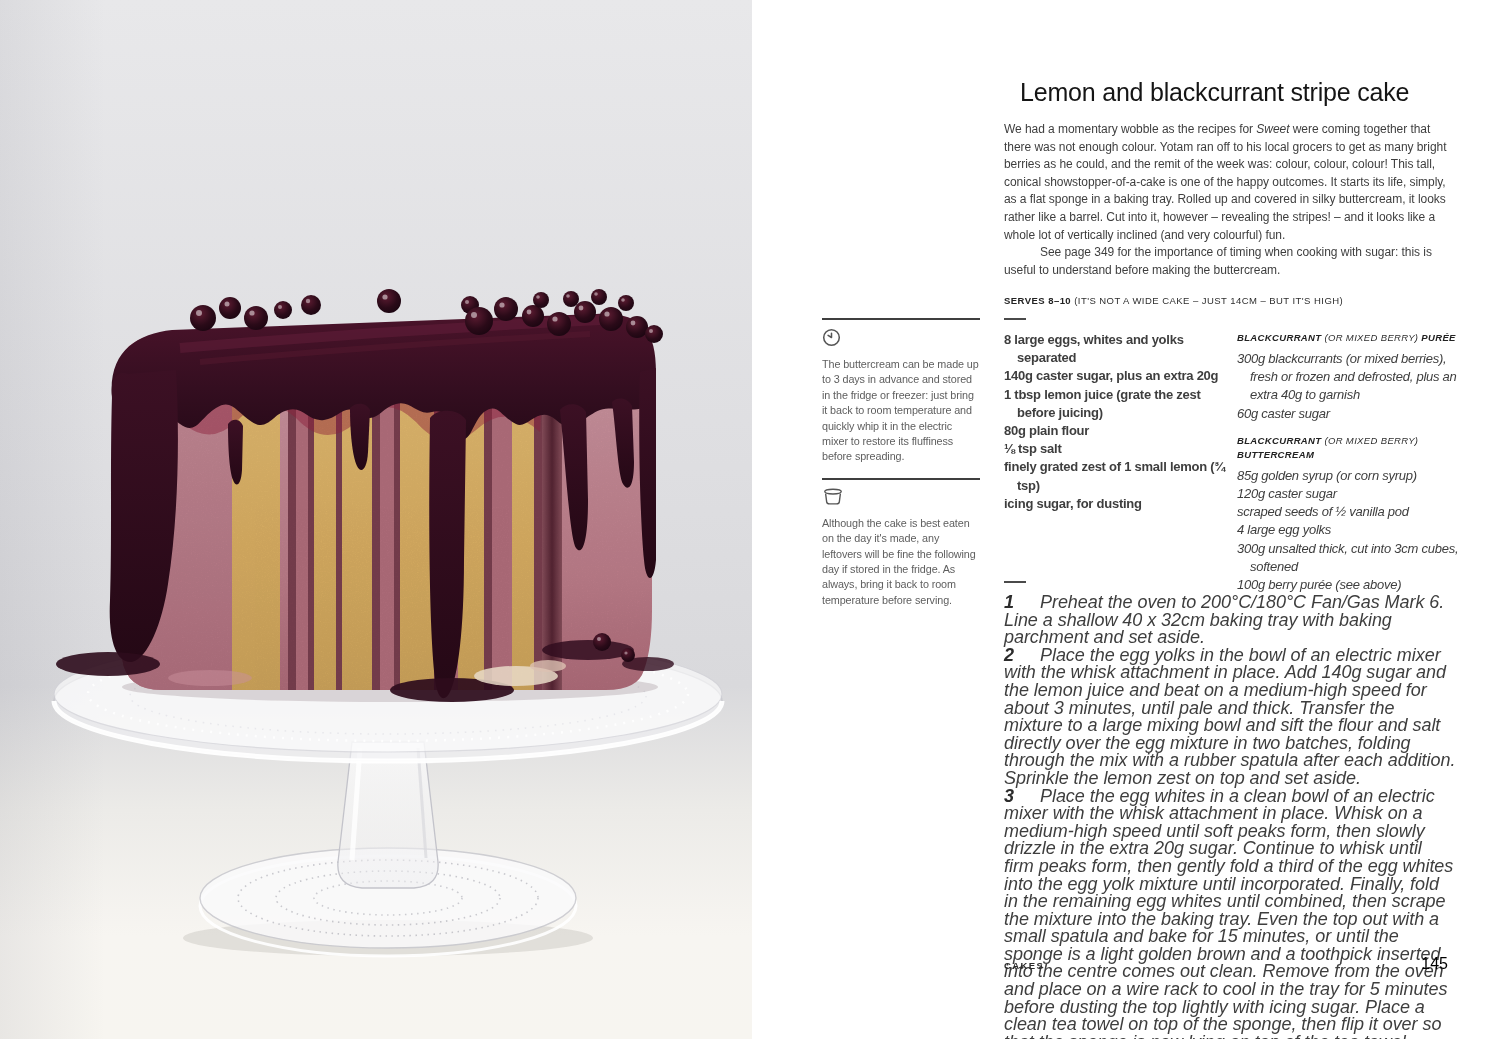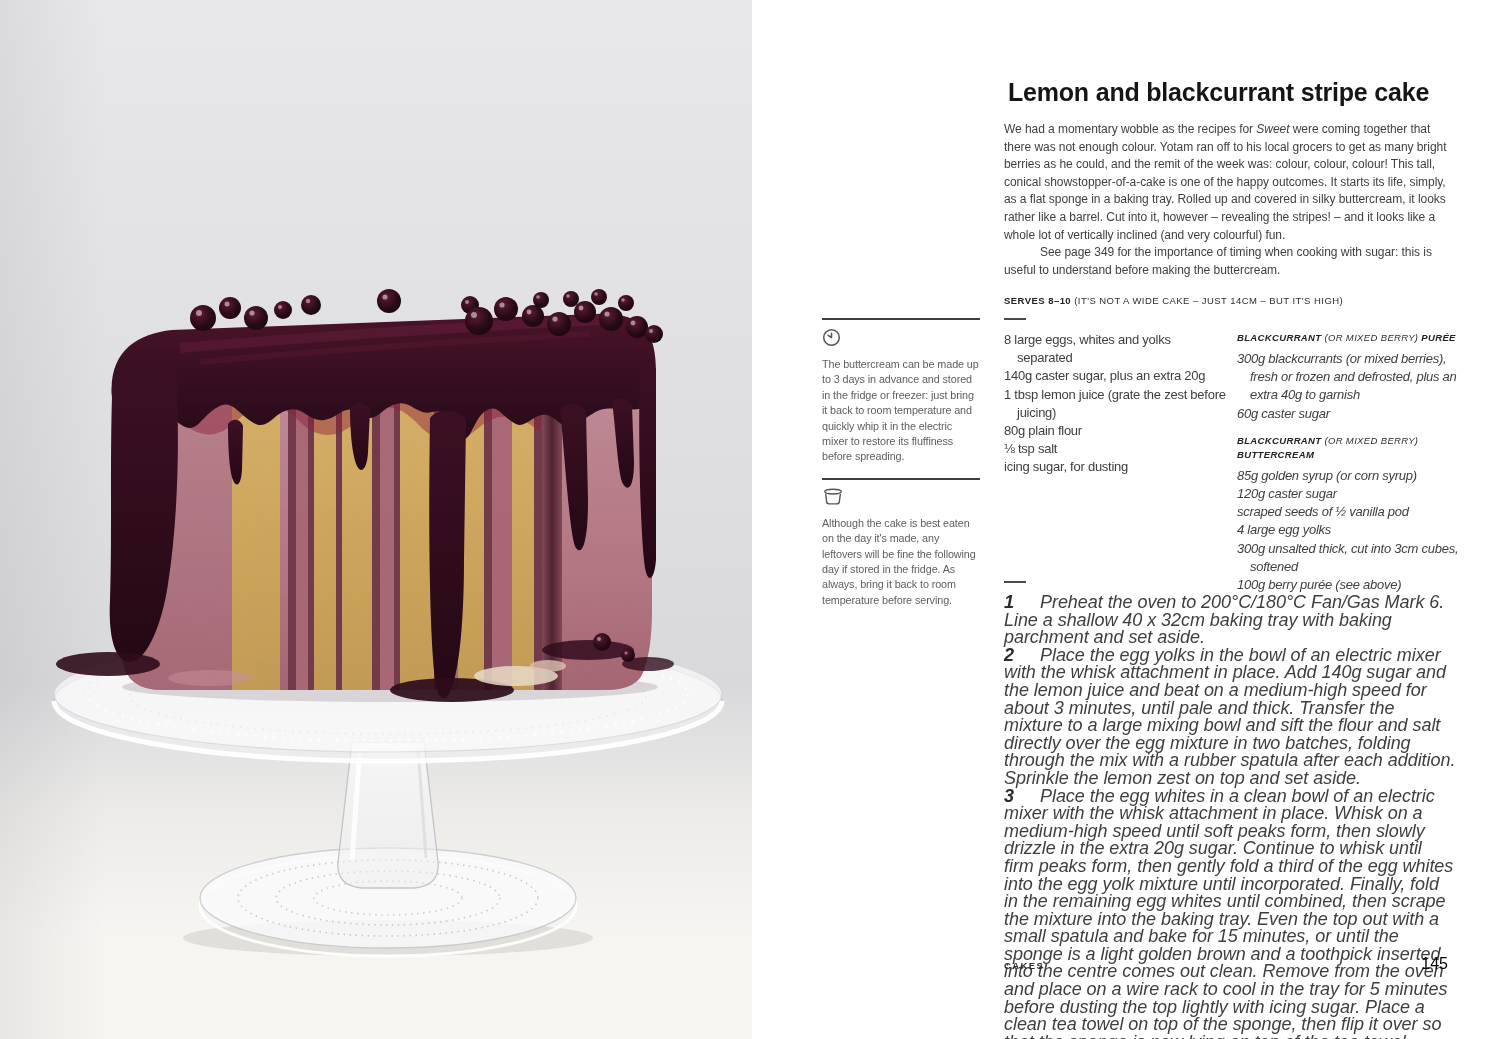--- a/index.html
+++ b/index.html
@@ -4,35 +4,35 @@
 <style>
   * { margin:0; padding:0; box-sizing:border-box; }
   html,body { width:1500px; height:1039px; background:#fff; }
   .spread { position:relative; width:1500px; height:1039px; display:flex; background:#fff;
             font-family:"Liberation Sans", sans-serif; overflow:hidden; }
   .photo-page { position:relative; width:752px; height:1039px; flex:0 0 752px; }
   .photo-page svg { display:block; }
   .text-page { position:relative; width:748px; height:1039px; background:#fff; color:#3c3c3c; }
 
   .abs { position:absolute; }
-  .page-title { left:256px; top:78px; width:460px; font-size:25px; font-weight:bold;
+  .page-title { left:268px; top:78px; width:460px; font-size:25px; font-weight:normal;
                 color:#151515; letter-spacing:-0.2px; }
   .intro { left:252px; top:121px; width:452px; font-size:12px; line-height:17.6px;
            color:#3e3e3e; letter-spacing:-0.05px; }
   .intro .p2 { text-indent:36px; }
   .caps { font-size:9.5px; letter-spacing:0.45px; color:#2e2e2e; }
   .caps b { font-weight:bold; color:#222; }
   .serves { left:252px; top:295px; width:460px; }
   .dash { width:22px; border-top:2px solid #4a4a4a; }
   .dash1 { left:252px; top:318px; }
   .dash2 { left:252px; top:581px; }
 
   .ingredients { left:252px; top:331px; width:470px; display:flex; }
   .ing-col { font-size:13px; line-height:18.2px; letter-spacing:-0.25px; color:#3e3e3e; }
-  .ing-col-1 { width:222px; margin-right:11px; }
+  .ing-col-1 { width:222px; margin-right:11px;font-weight:bold; }
   .ing-col-2 { width:235px;font-style:italic; }
   .ing-item { padding-left:13px; text-indent:-13px; }
   .ing-head { font-size:9.5px; letter-spacing:0.35px; line-height:14px; color:#2e2e2e;
               margin-bottom:5px; }
   .ing-head b { font-weight:bold; color:#222; }
   .ing-gap { height:11px; }
 
   .steps { left:252px; top:594px; width:452px; font-size:18px; line-height:17.6px;
            color:#3e3e3e; letter-spacing:-0.05px;font-style:italic; }
   .step-num { display:inline-block; width:36px; font-weight:bold; color:#2c2c2c; }
@@ -311,20 +311,21 @@
     <div class="abs serves caps"><b>SERVES 8–10</b><span> (IT'S NOT A WIDE CAKE – JUST 14CM – BUT IT'S HIGH)</span></div>
     <div class="abs dash dash1"></div>
 
     <div class="abs ingredients">
       <div class="ing-col ing-col-1">
         <div class="ing-item">8 large eggs, whites and yolks separated</div>
         <div class="ing-item">140g caster sugar, plus an extra 20g</div>
         <div class="ing-item">1 tbsp lemon juice (grate the zest before juicing)</div>
         <div class="ing-item">80g plain flour</div>
         <div class="ing-item">⅛ tsp salt</div>
+        <div class="ing-item">finely grated zest of 1 small lemon (¾ tsp)</div>
         <div class="ing-item">icing sugar, for dusting</div>
       </div>
       <div class="ing-col ing-col-2">
         <div class="ing-head"><b>BLACKCURRANT</b><span> (OR MIXED BERRY) </span><b>PURÉE</b></div>
         <div class="ing-item">300g blackcurrants (or mixed berries), fresh or frozen and defrosted, plus an extra 40g to garnish</div>
         <div class="ing-item">60g caster sugar</div>
         <div class="ing-gap"></div>
         <div class="ing-head">
             <div><b>BLACKCURRANT</b><span> (OR MIXED BERRY)</span></div>
             <div><b>BUTTERCREAM</b></div>

